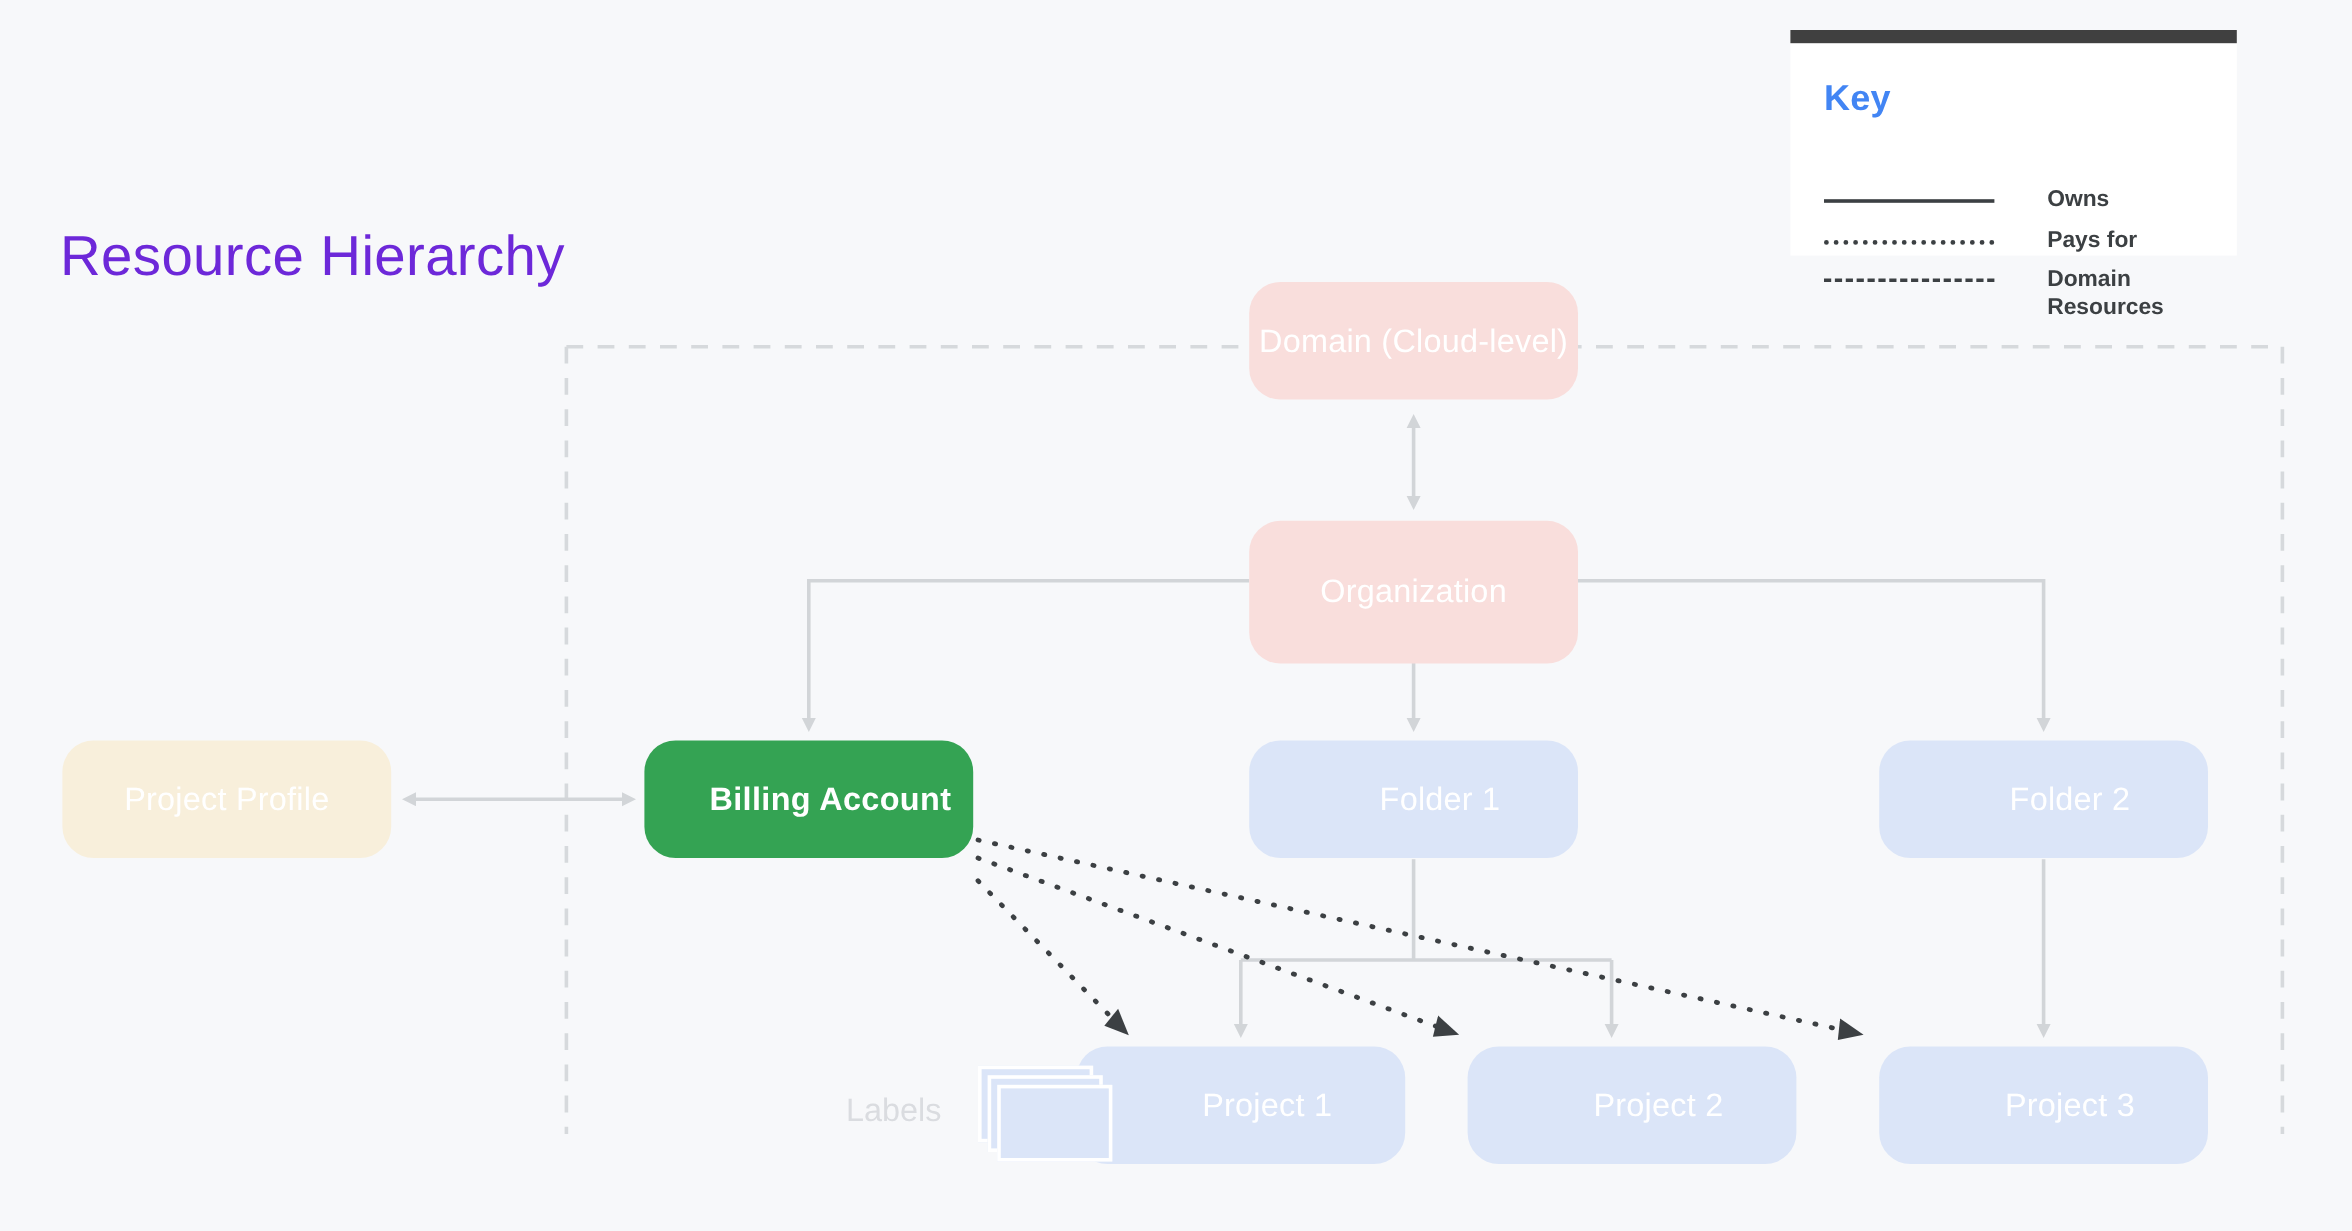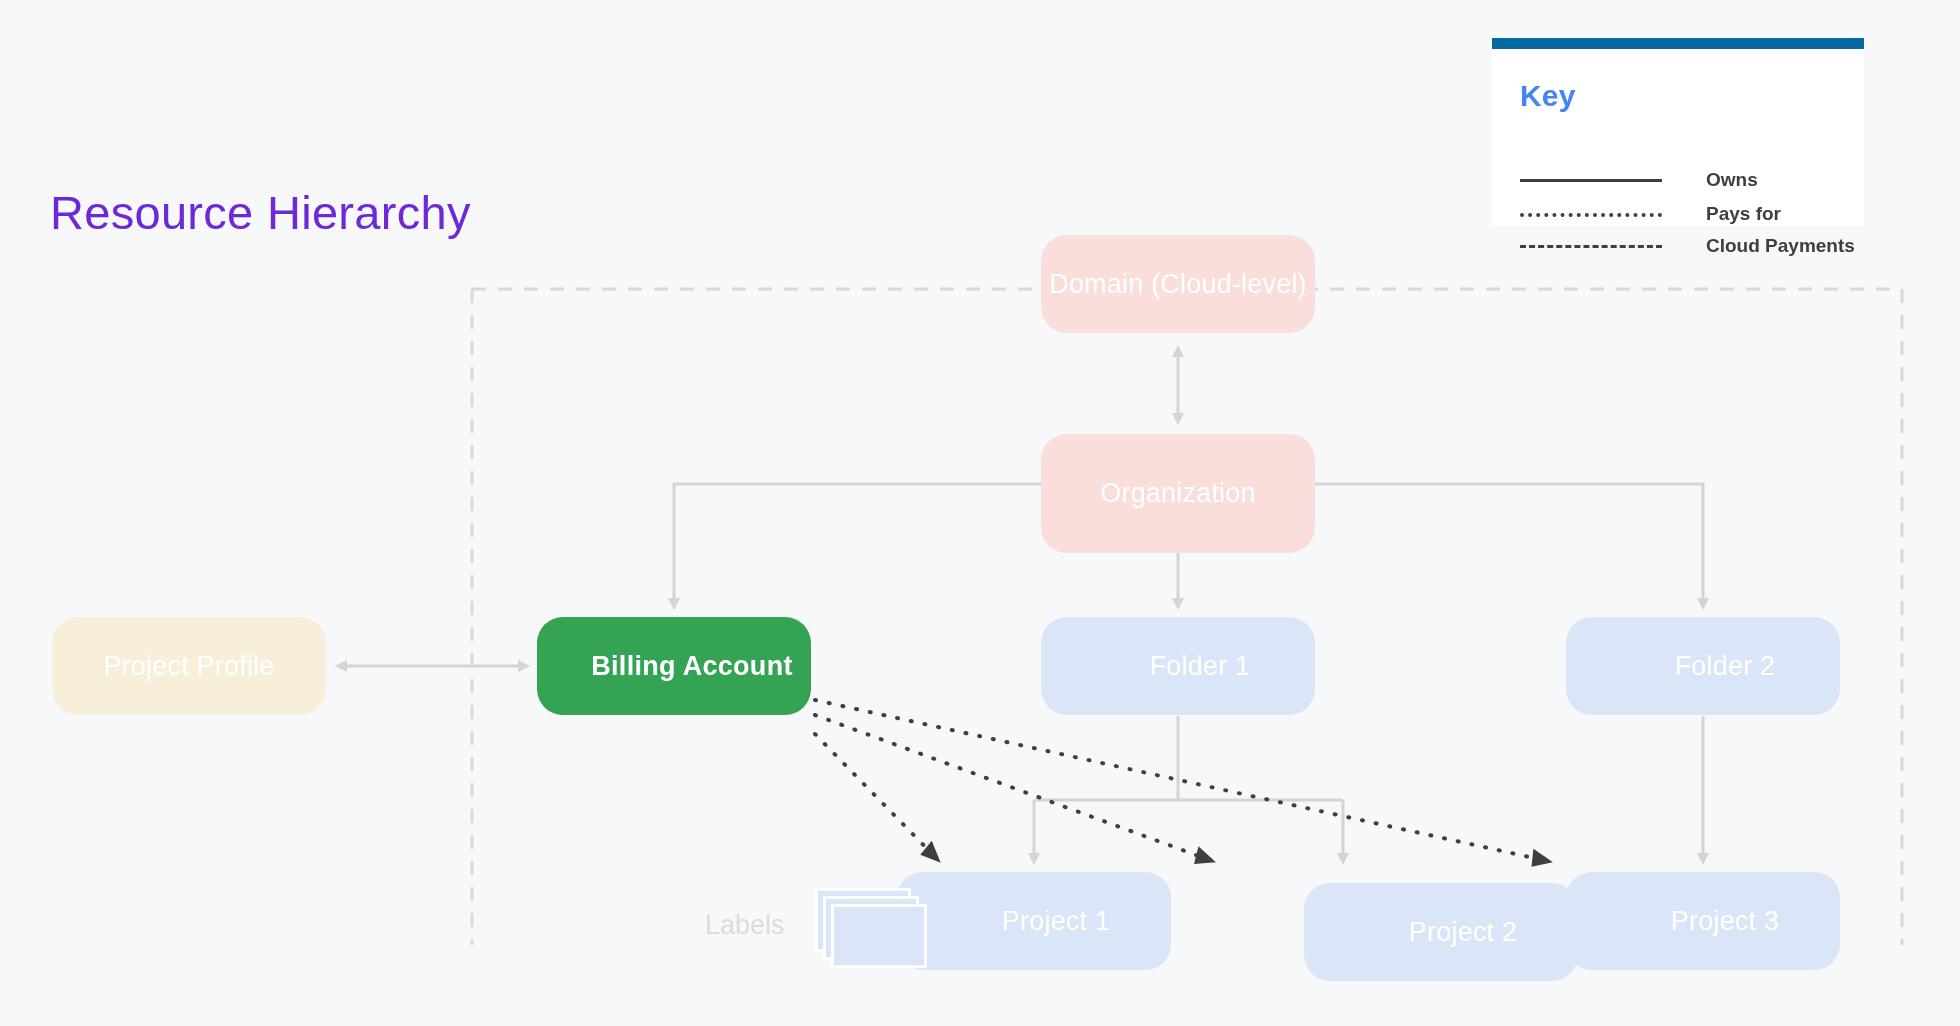--- a/index.html
+++ b/index.html
@@ -53,24 +53,24 @@
     background:#DBE5F8;
     border:3px solid #FFFFFF;
   }
   .label-card.c1 { left:0px;  top:0px;  }
   .label-card.c2 { left:8px;  top:8px;  }
   .label-card.c3 { left:16px; top:16px; }
 
   
   .key-box {
     position:absolute;
-    left:1492px; top:38px;
+    left:1492px; top:25px;
     width:372px; height:188px;
     background:#FFFFFF;
-    border-top:11px solid #0369a1;
+    border-top:11px solid #404040;
   }
   .key-title {
     position:absolute; left:28px; top:30px;
     font-size:30px; font-weight:700; color:#4285F4;
     letter-spacing:0.2px;
   }
   .key-rows { position:absolute; left:0; top:0; width:100%; height:100%; }
   .key-row { position:absolute; left:28px; width:330px; height:30px;margin-top:13px; }
   .key-row .sample { position:absolute; left:0; top:11px; width:142px; height:6px; }
   .key-row .klabel {
@@ -174,21 +174,21 @@
   </div>
 
   <div class="node blue" style="left:1566px; top:617px; width:274px; height:98px;">
     <span>Folder 2</span>
   </div>
 
   <div class="node blue" style="left:897px; top:872px; width:274px; height:98px;">
     <span>Project 1</span>
   </div>
 
-  <div class="node blue" style="left:1304px; top:872px; width:274px; height:98px;margin-top:11px;">
+  <div class="node blue" style="left:1223px; top:872px; width:274px; height:98px;">
     <span>Project 2</span>
   </div>
 
   <div class="node blue" style="left:1566px; top:872px; width:274px; height:98px;">
     <span>Project 3</span>
   </div>
 
   <div class="labels-text">Labels</div>
   <div class="label-stack">
     <div class="label-card c1"></div>
@@ -205,19 +205,19 @@
         <div class="klabel">Owns</div>
       </div>
 
       <div class="key-row r2">
         <div class="sample dotted"></div>
         <div class="klabel">Pays for</div>
       </div>
 
       <div class="key-row r3">
         <div class="sample dashed"></div>
-        <div class="klabel">Cloud Payments</div>
+        <div class="klabel">Domain Resources</div>
       </div>
 
     </div>
   </div>
 
 </div>
 
 </body></html>

